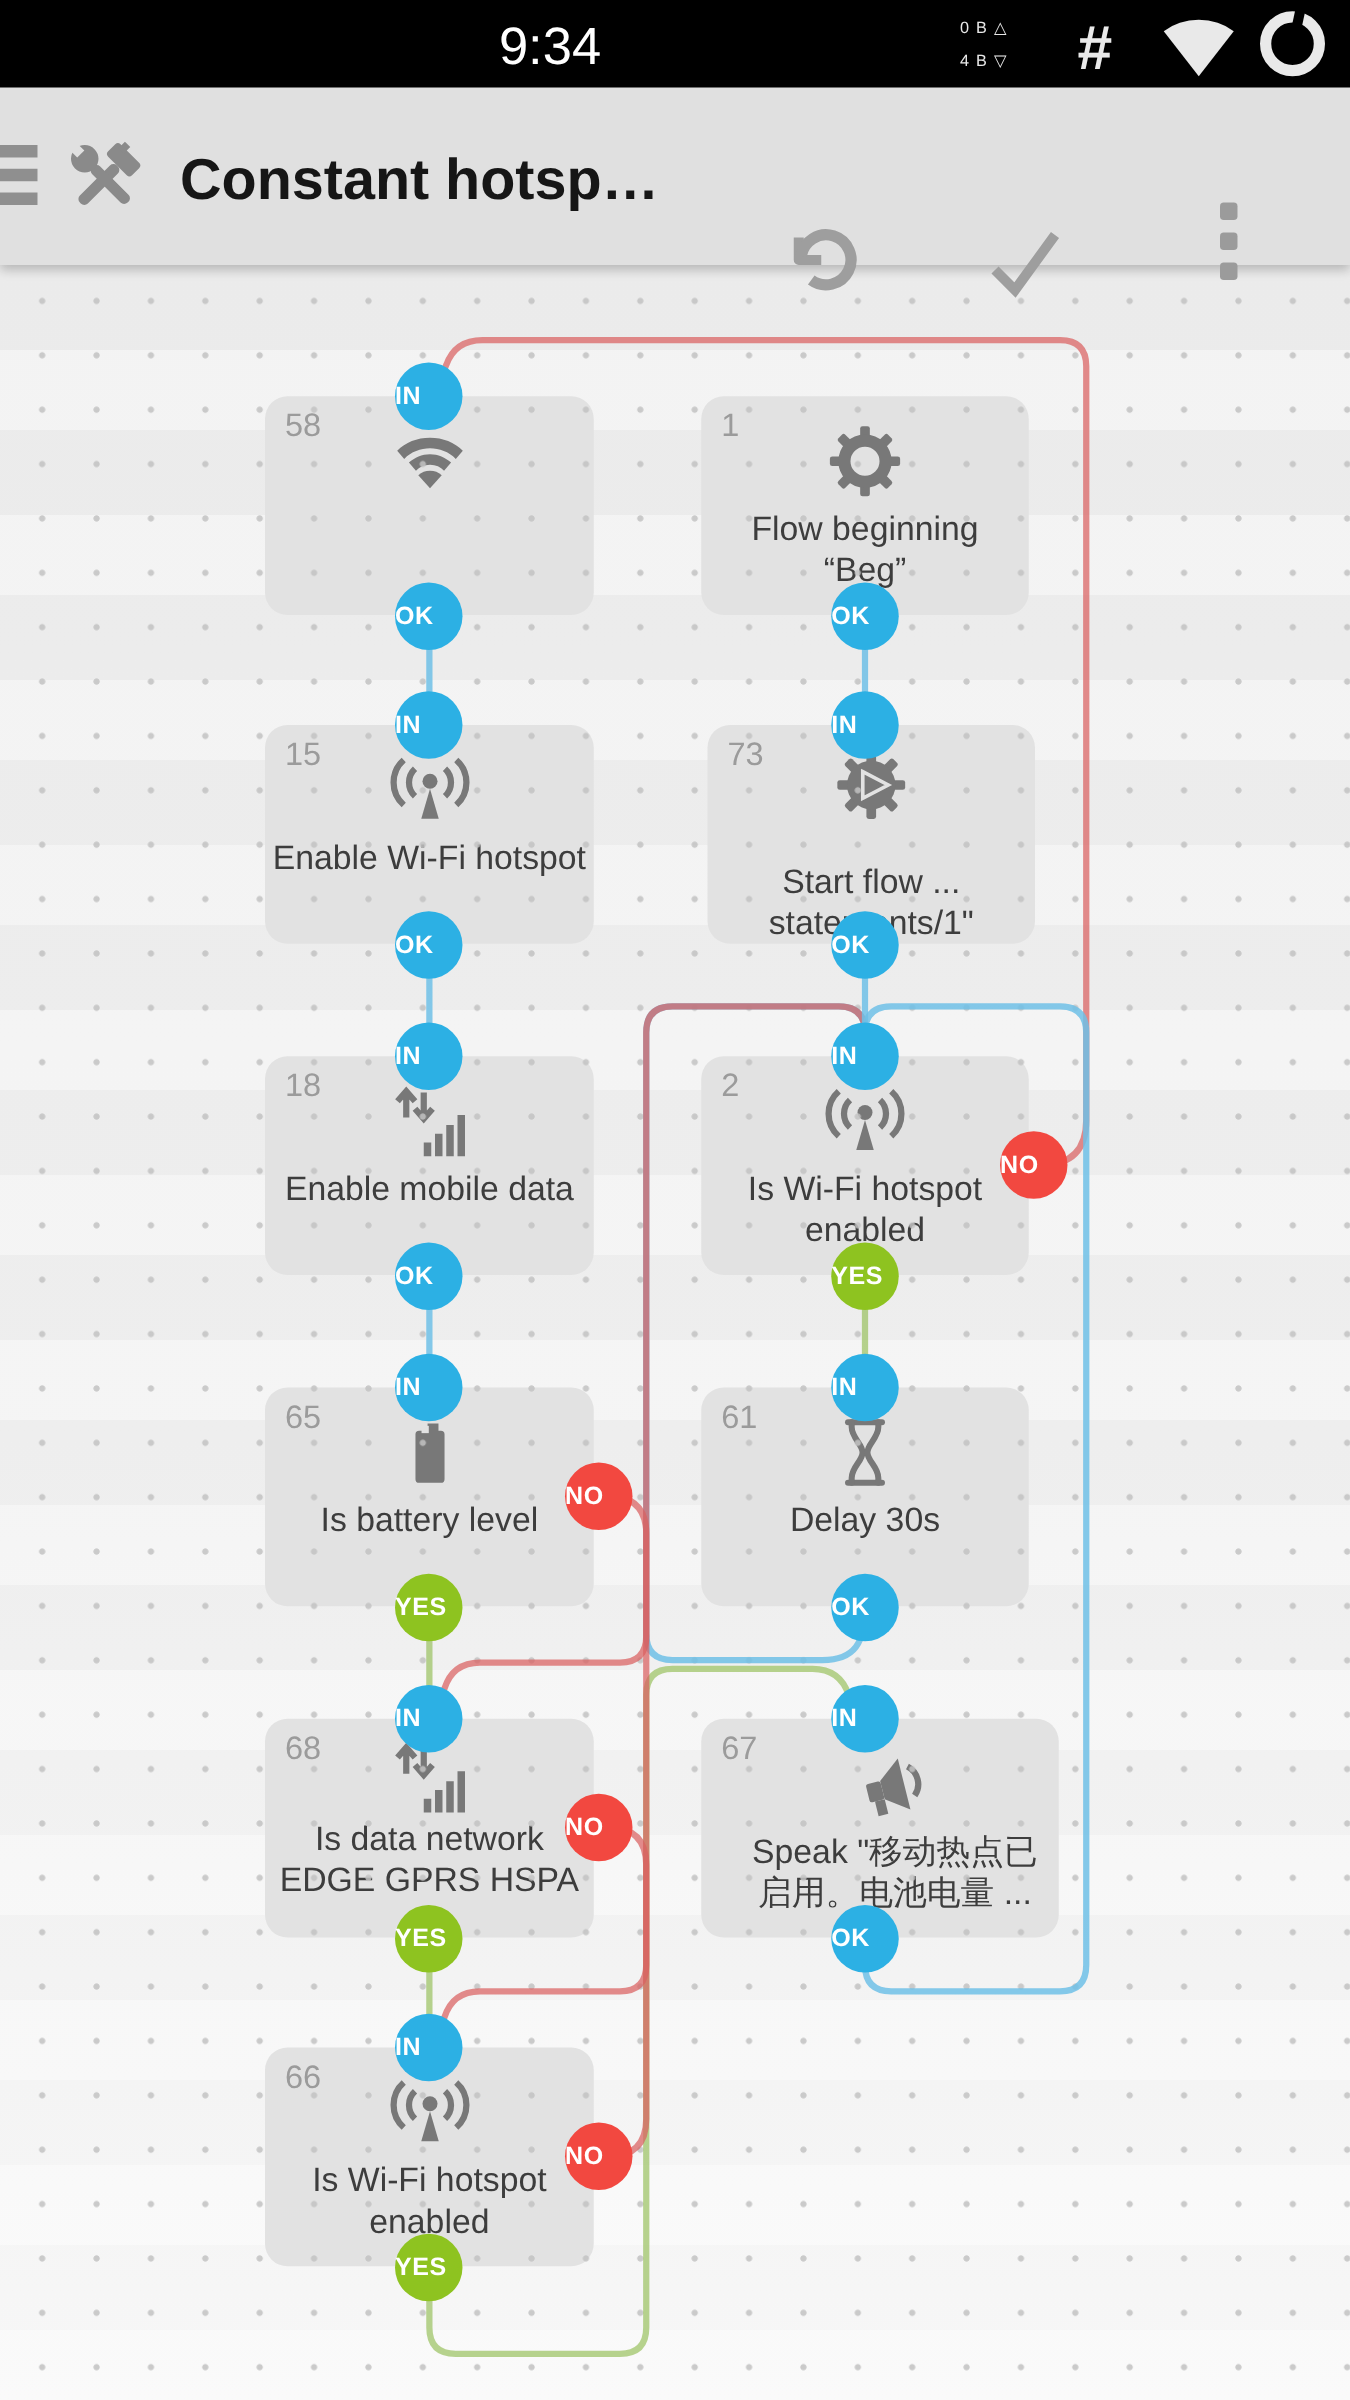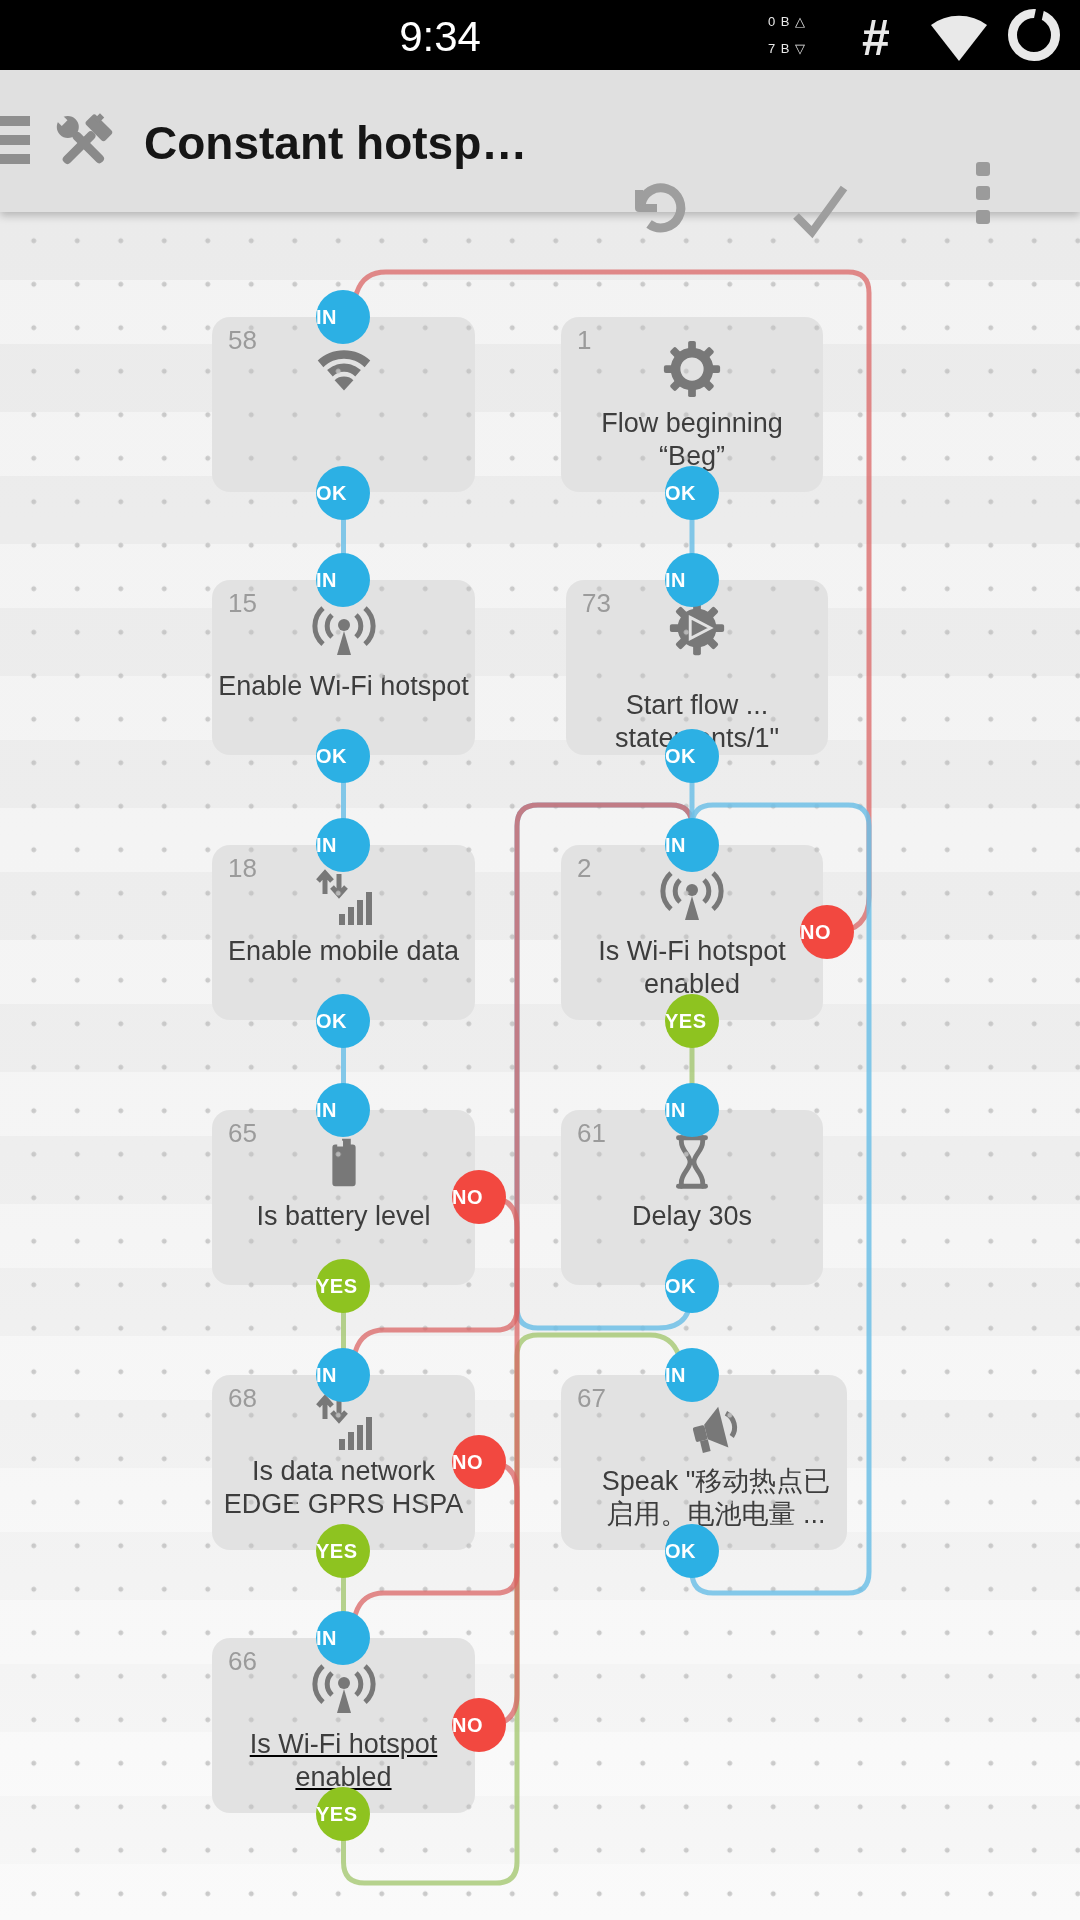--- a/index.html
+++ b/index.html
@@ -55,21 +55,21 @@
   .p-green{background:var(--port_green);}
   .p-red{background:var(--port_red);}
   .icon-gray{fill:var(--icon_gray);}
   .stroke-gray{stroke:var(--icon_gray);fill:none;}
 </style>
 </head>
 <body>
 
 <div class="statusbar">
   <div class="sb-time">9:34</div>
-  <div class="sb-traffic"><span>0 B △</span><br><span>7 B ▽</span></div>
+  <div class="sb-traffic"><span>0 B △</span><br><span>4 B ▽</span></div>
   <div class="sb-hash">#</div>
   <div class="sb-wifi">
     <svg width="66" height="54" viewBox="0 0 66 54">
         <path d="M5,16 A40,32 0 0 1 61,16 L33,52 Z" fill="#e9e9e9"></path>
       </svg>
   </div>
   <div class="sb-ring">
       <div class="notch"></div>
     </div>
 </div>
@@ -271,21 +271,21 @@
           <rect class="icon-gray" x="10" y="26" width="12" height="15" rx="2"></rect>
           <path class="icon-gray" d="M22 26 L40 12 V54 L22 41 Z"></path>
           <path class="stroke-gray" stroke-width="5" d="M46 20 A16 16 0 0 1 46 44"></path>
           <rect class="icon-gray" x="14" y="41" width="8" height="12"></rect>
         </g>
       </svg>
     </div>
     <div class="nlabel">Speak "移动热点已启用。电池电量 ...</div>
   </div>
 
-  <div class="node" style="left:212px;top:1426px;text-decoration:underline;">
+  <div class="node" style="left:212px;top:1426px;">
     <div class="num">66</div>
     <div class="nicon">
       <svg width="66" height="62" viewBox="0 0 66 62">
         <circle class="icon-gray" cx="33" cy="24" r="6"></circle>
         <path class="icon-gray" d="M33 30 L26 54 L40 54 Z"></path>
         <path class="stroke-gray" stroke-width="5" d="M21 14 A15 15 0 0 0 21 36"></path>
         <path class="stroke-gray" stroke-width="5" d="M12 7 A24 24 0 0 0 12 43"></path>
         <path class="stroke-gray" stroke-width="5" d="M45 14 A15 15 0 0 1 45 36"></path>
         <path class="stroke-gray" stroke-width="5" d="M54 7 A24 24 0 0 1 54 43"></path>
       </svg>

